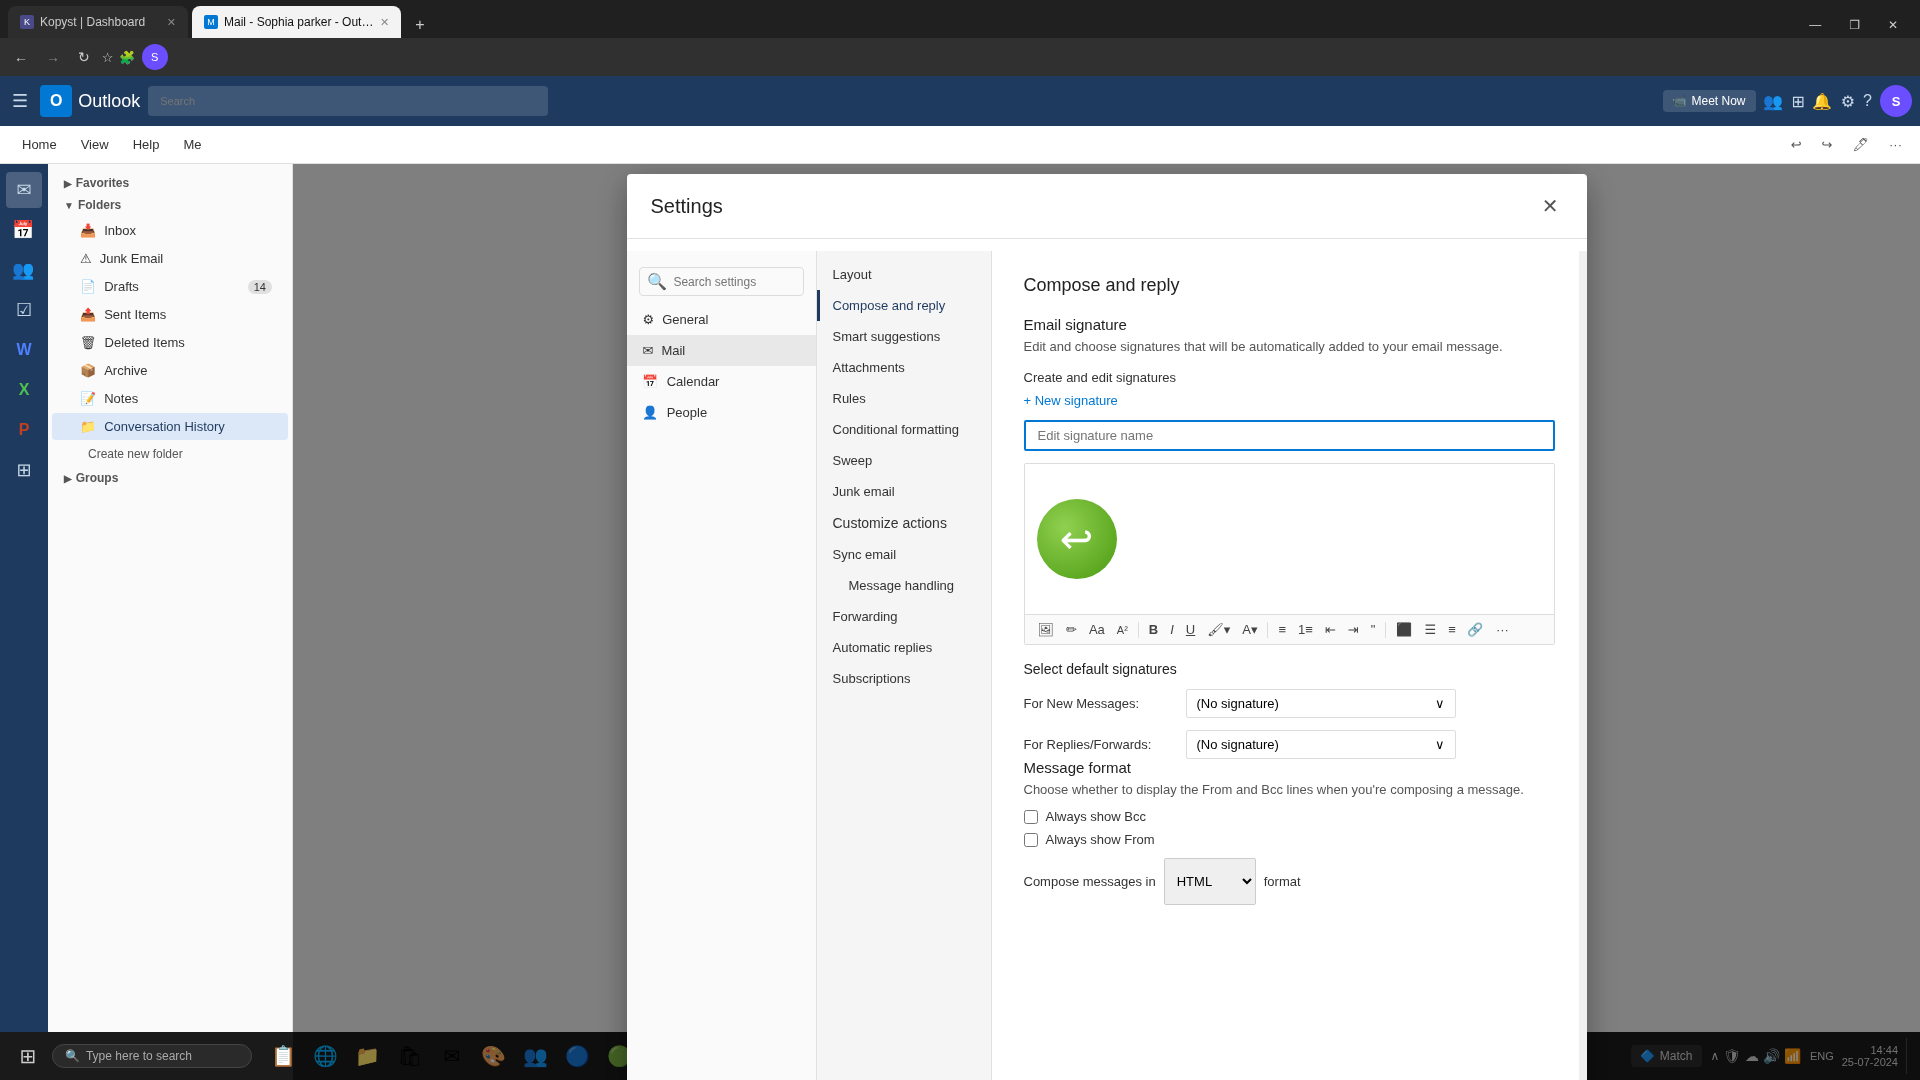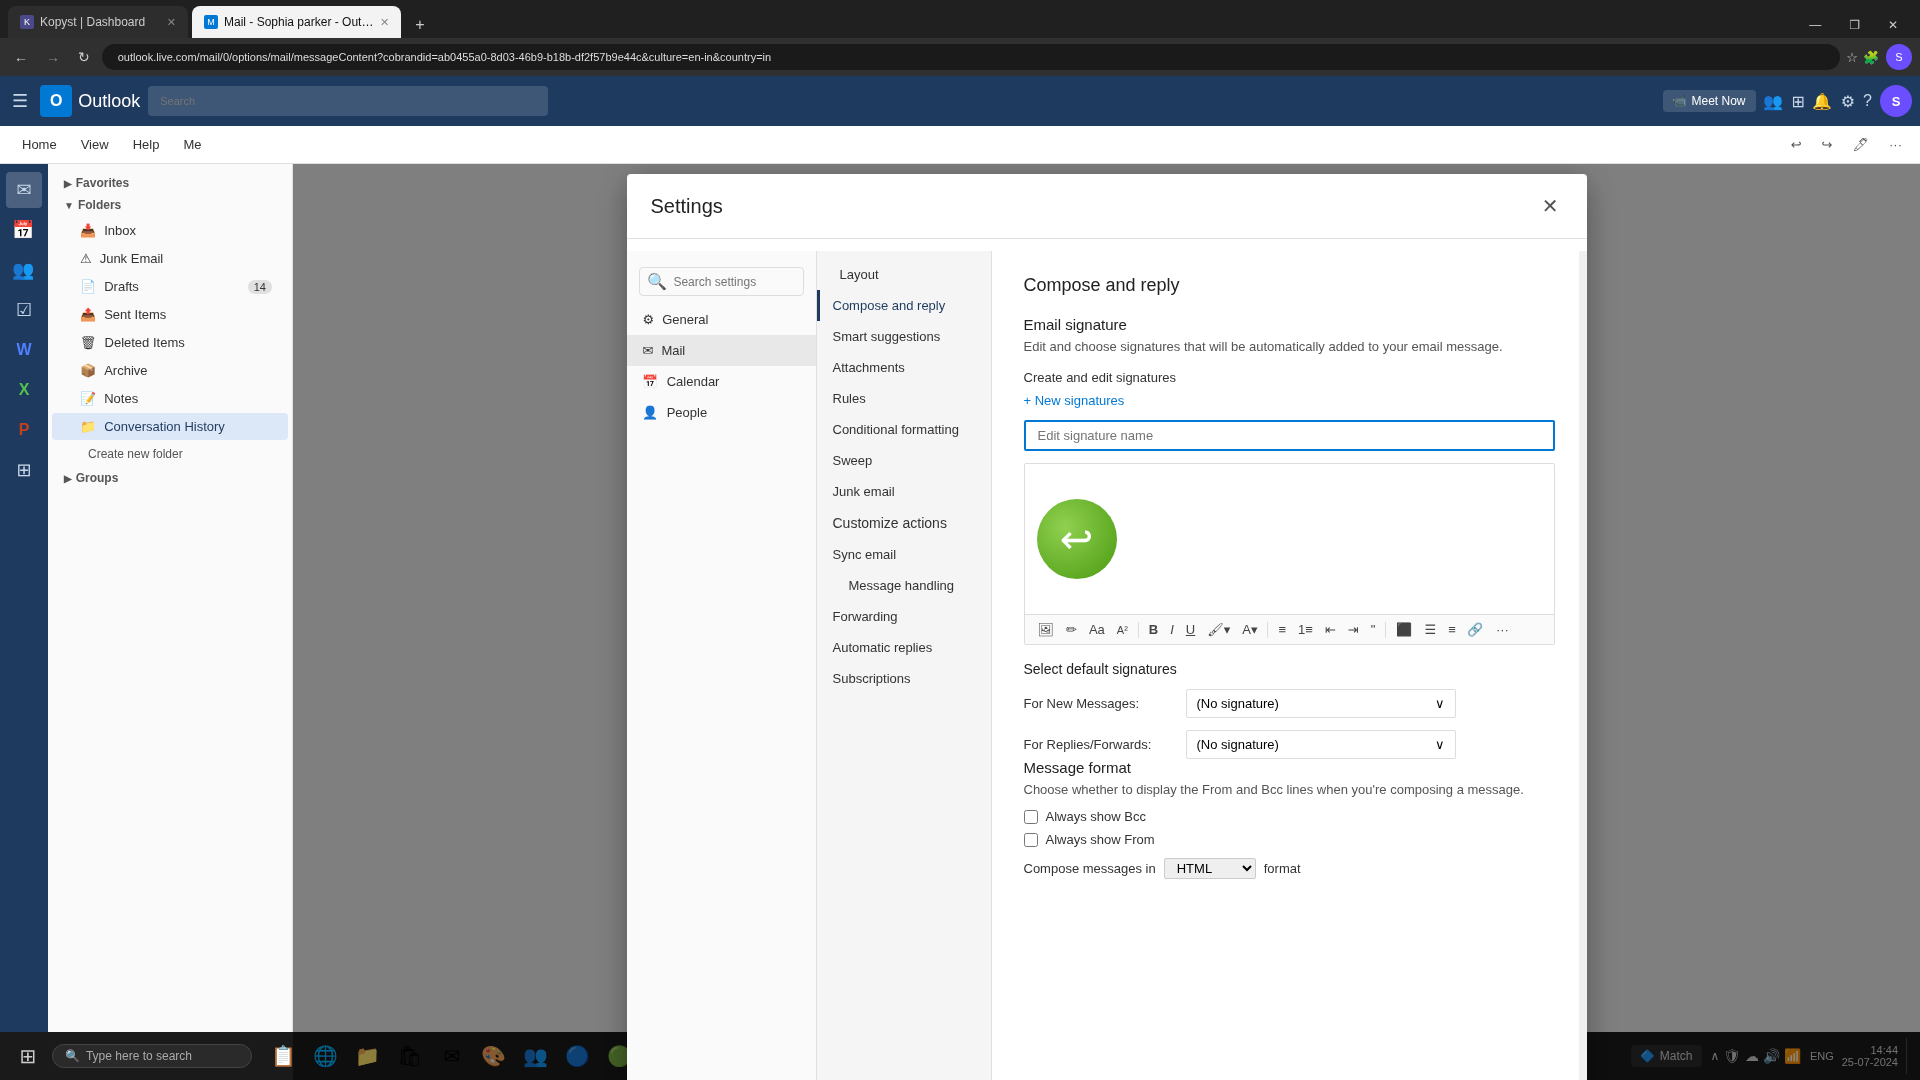--- a/index.html
+++ b/index.html
@@ -26,21 +26,20 @@
     <div style="display:flex;gap:0;margin-bottom:2px;">
       <button style="background:none;border:none;color:#ccc;cursor:pointer;padding:4px 14px;font-size:12px;">—</button>
       <button style="background:none;border:none;color:#ccc;cursor:pointer;padding:4px 14px;font-size:12px;">❐</button>
       <button style="background:none;border:none;color:#ccc;cursor:pointer;padding:4px 14px;font-size:12px;">✕</button>
     </div>
   </div>
   <div style="display:flex;align-items:center;background:#303030;padding:4px 8px;gap:6px;height:38px;">
     <button style="background:none;border:none;color:#ccc;cursor:pointer;font-size:14px;padding:2px 6px;">←</button>
     <button style="background:none;border:none;color:#888;cursor:pointer;font-size:14px;padding:2px 6px;">→</button>
     <button style="background:none;border:none;color:#ccc;cursor:pointer;font-size:14px;padding:2px 6px;">↻</button>
-    <input style="flex: 1 1 0%; background: rgb(26, 26, 26); border: none; border-radius: 16px; color: rgb(221, 221, 221); padding: 4px 16px; font-size: 11px; height: 26px; outline: none;" value="outlook.live.com/mail/0/options/mail/messageContent?cobrandid=ab0455a0-8d03-46b9-b18b-df2f57b9e44c&amp;culture=en-in&amp;country=in">
     <button style="background:none;border:none;color:#ccc;cursor:pointer;font-size:13px;">☆</button>
     <button style="background:none;border:none;color:#ccc;cursor:pointer;font-size:13px;">🧩</button>
     <button style="background:#6B4EFF;border:none;border-radius:50%;color:white;cursor:pointer;font-size:11px;width:26px;height:26px;">S</button>
   </div>
 </div>
 
 <div style="background:#1e3a5f;display:flex;align-items:center;padding:0 8px;height:50px;gap:8px;">
   <button style="background:none;border:none;color:#c8d8e8;cursor:pointer;font-size:18px;padding:4px;">☰</button>
   <div style="display:flex;align-items:center;gap:6px;">
     <div style="width:32px;height:32px;background:#0078d4;border-radius:4px;display:flex;align-items:center;justify-content:center;color:white;font-size:16px;font-weight:bold;">O</div>
@@ -178,21 +177,21 @@
                 <span>📅</span>
                 <span>Calendar</span>
               </div>
               <div style="padding:8px 16px;font-size:13px;color:#333;cursor:pointer;display:flex;align-items:center;gap:8px;">
                 <span>👤</span>
                 <span>People</span>
               </div>
             </div>
 
             <div style="width:175px;background:#f5f5f5;border-right:1px solid #e0e0e0;padding:8px 0;overflow-y:auto;">
-              <div style="padding:8px 23px;font-size:13px;color:#333;cursor:pointer;">Layout</div>
+              <div style="padding:8px 16px;font-size:13px;color:#333;cursor:pointer;">Layout</div>
               <div style="padding:8px 13px;font-size:13px;color:#1e3a5f;cursor:pointer;border-left:3px solid #1e3a5f;font-weight:500;">Compose and reply</div>
               <div style="padding:8px 16px;font-size:13px;color:#333;cursor:pointer;">Smart suggestions</div>
               <div style="padding:8px 16px;font-size:13px;color:#333;cursor:pointer;">Attachments</div>
               <div style="padding:8px 16px;font-size:13px;color:#333;cursor:pointer;">Rules</div>
               <div style="padding:8px 16px;font-size:13px;color:#333;cursor:pointer;">Conditional formatting</div>
               <div style="padding:8px 16px;font-size:13px;color:#333;cursor:pointer;">Sweep</div>
               <div style="padding:8px 16px;font-size:13px;color:#333;cursor:pointer;">Junk email</div>
               <div style="padding:8px 16px;font-size:14px;color:#333;cursor:pointer;">Customize actions</div>
               <div style="padding:8px 16px;font-size:13px;color:#333;cursor:pointer;">Sync email</div>
               <div style="padding:8px 32px;font-size:13px;color:#333;cursor:pointer;">Message handling</div>
@@ -203,21 +202,21 @@
 
             <div style="flex:1;overflow-y:auto;padding:24px 32px;position:relative;">
               <h2 style="font-size:18px;font-weight:400;color:#222;margin-bottom:20px;">Compose and reply</h2>
               
               
               <h3 style="font-size:15px;font-weight:500;color:#222;margin-bottom:6px;">Email signature</h3>
               <p style="font-size:13px;color:#555;margin-bottom:16px;">Edit and choose signatures that will be automatically added to your email message.</p>
               
               <p style="font-size:13px;font-weight:500;color:#333;margin-bottom:8px;">Create and edit signatures</p>
               
-              <button style="display:flex;align-items:center;gap:4px;color:#0078d4;font-size:13px;cursor:pointer;margin-bottom:12px;background:none;border:none;padding:0;">+ New signatures</button>
+              <button style="display:flex;align-items:center;gap:4px;color:#0078d4;font-size:13px;cursor:pointer;margin-bottom:12px;background:none;border:none;padding:0;">+ New signature</button>
               
               <input style="width: 100%; border: 2px solid rgb(0, 120, 212); border-radius: 2px; padding: 6px 12px; font-size: 13px; outline: none; margin-bottom: 12px;" placeholder="Edit signature name">
               
               
               <div style="border:1px solid #ddd;border-radius:2px;margin-bottom:16px;">
                 <div style="padding:12px;min-height:150px;display:flex;align-items:center;justify-content:flex-start;">
                   <div style="width:80px;height:80px;border-radius:50%;background:radial-gradient(circle at 35% 35%, #90d050, #4a9a10);display:flex;align-items:center;justify-content:center;color:white;font-size:40px;">↩</div>
                 </div>
                 <div style="display:flex;align-items:center;gap:2px;padding:4px 8px;border-top:1px solid #ddd;flex-wrap:wrap;background:#fafafa;">
                   <button style="background:none;border:none;cursor:pointer;padding:3px 5px;font-size:13px;color:#444;border-radius:2px;">🖼</button>
@@ -273,21 +272,21 @@
                 <span style="font-size:13px;color:#333;">Always show Bcc</span>
               </div>
               
               <div style="display:flex;align-items:center;gap:8px;margin-bottom:11px;">
                 <input type="checkbox" style="width: 14px; height: 14px;">
                 <span style="font-size:13px;color:#333;">Always show From</span>
               </div>
               
               <div style="display:flex;align-items:center;gap:8px;">
                 <span style="font-size:13px;color:#333;">Compose messages in</span>
-                <select style="border:1px solid #ccc;border-radius:2px;padding:1px 8px;font-size:13px;">
+                <select style="border:1px solid #ccc;border-radius:2px;padding:14px 8px;font-size:13px;">
                   <option>HTML</option>
                   <option>Plain text</option>
                 </select>
                 <span style="font-size:13px;color:#333;">format</span>
               </div>
 
               
               <div style="position:absolute;right:0;top:0;width:8px;background:#f0f0f0;height:100%;"></div>
             </div>
           </div>

